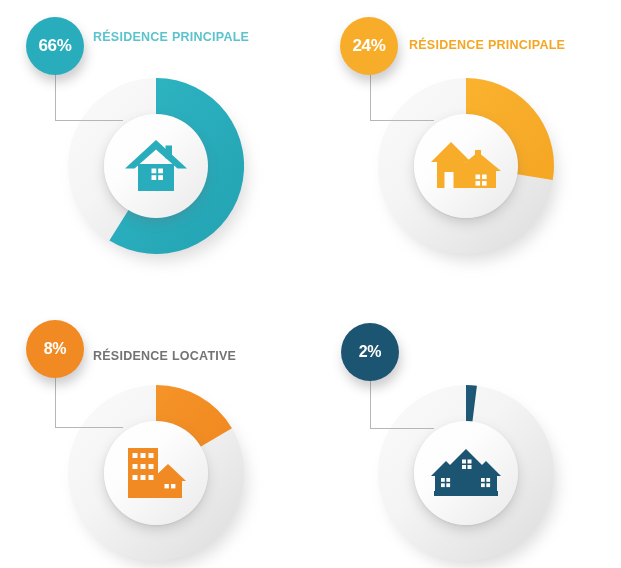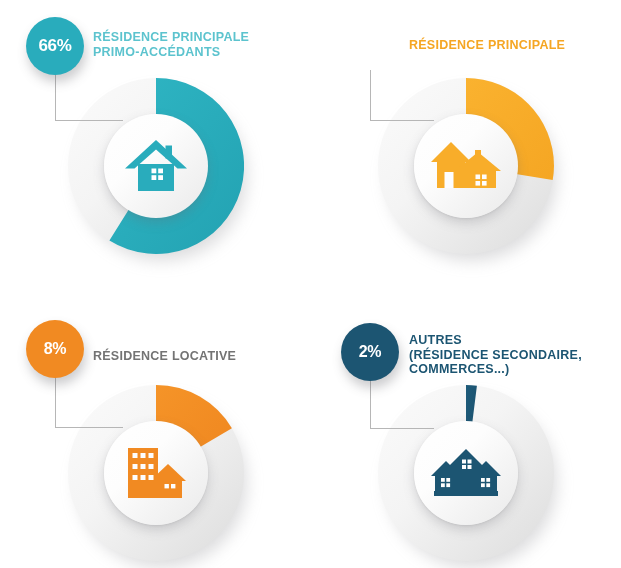--- a/index.html
+++ b/index.html
@@ -160,21 +160,20 @@
         </svg>
       </div>
     </div>
 
     <div class="badge" style="left:26px; top:17px; background:#29ACBC;">
       <span>66%</span>
     </div>
 
     <div class="label" style="left:93px; top:30px; color:#5CC3CE;">
       <span class="label-line">RÉSIDENCE PRINCIPALE</span>
-      <span class="label-line">PRIMO-ACCÉDANTS</span>
     </div>
   </div>
 
   <div class="panel panel-tr">
 
     <div class="connector">
       <div class="conn-v" style="left:60px; top:70px; height:50px;"></div>
       <div class="conn-h" style="left:60px; top:120px; width:64px;"></div>
     </div>
 
@@ -201,20 +200,23 @@
             <rect x="13.5" y="32" width="9" height="16" fill="#FDFDFD"></rect>
             <rect x="44.5" y="34.5" width="4.6" height="4.6" fill="#FDFDFD"></rect>
             <rect x="51" y="34.5" width="4.6" height="4.6" fill="#FDFDFD"></rect>
             <rect x="44.5" y="41" width="4.6" height="4.6" fill="#FDFDFD"></rect>
             <rect x="51" y="41" width="4.6" height="4.6" fill="#FDFDFD"></rect>
           </g>
         </svg>
       </div>
     </div>
 
+    <div class="badge" style="left:30px; top:17px; background:#F8AD2A;">
+      <span>24%</span>
+    </div>
 
     <div class="label" style="left:99px; top:38px; color:#F5A623;">
       <span class="label-line">RÉSIDENCE PRINCIPALE</span>
     </div>
   </div>
 
   <div class="panel panel-bl">
 
     <div class="connector">
       <div class="conn-v" style="left:55px; top:72px; height:55px;"></div>
@@ -311,20 +313,15 @@
             </g>
           </g>
         </svg>
       </div>
     </div>
 
     <div class="badge badge-sm" style="left:31px; top:23px; background:#1C5572;">
       <span>2%</span>
     </div>
 
-    <div class="label" style="left:99px; top:33px; color:#1C5572;">
-      <span class="label-line">AUTRES</span>
-      <span class="label-line">(RÉSIDENCE SECONDAIRE,</span>
-      <span class="label-line">COMMERCES...)</span>
-    </div>
   </div>
 
 </div>
 
 </body></html>

